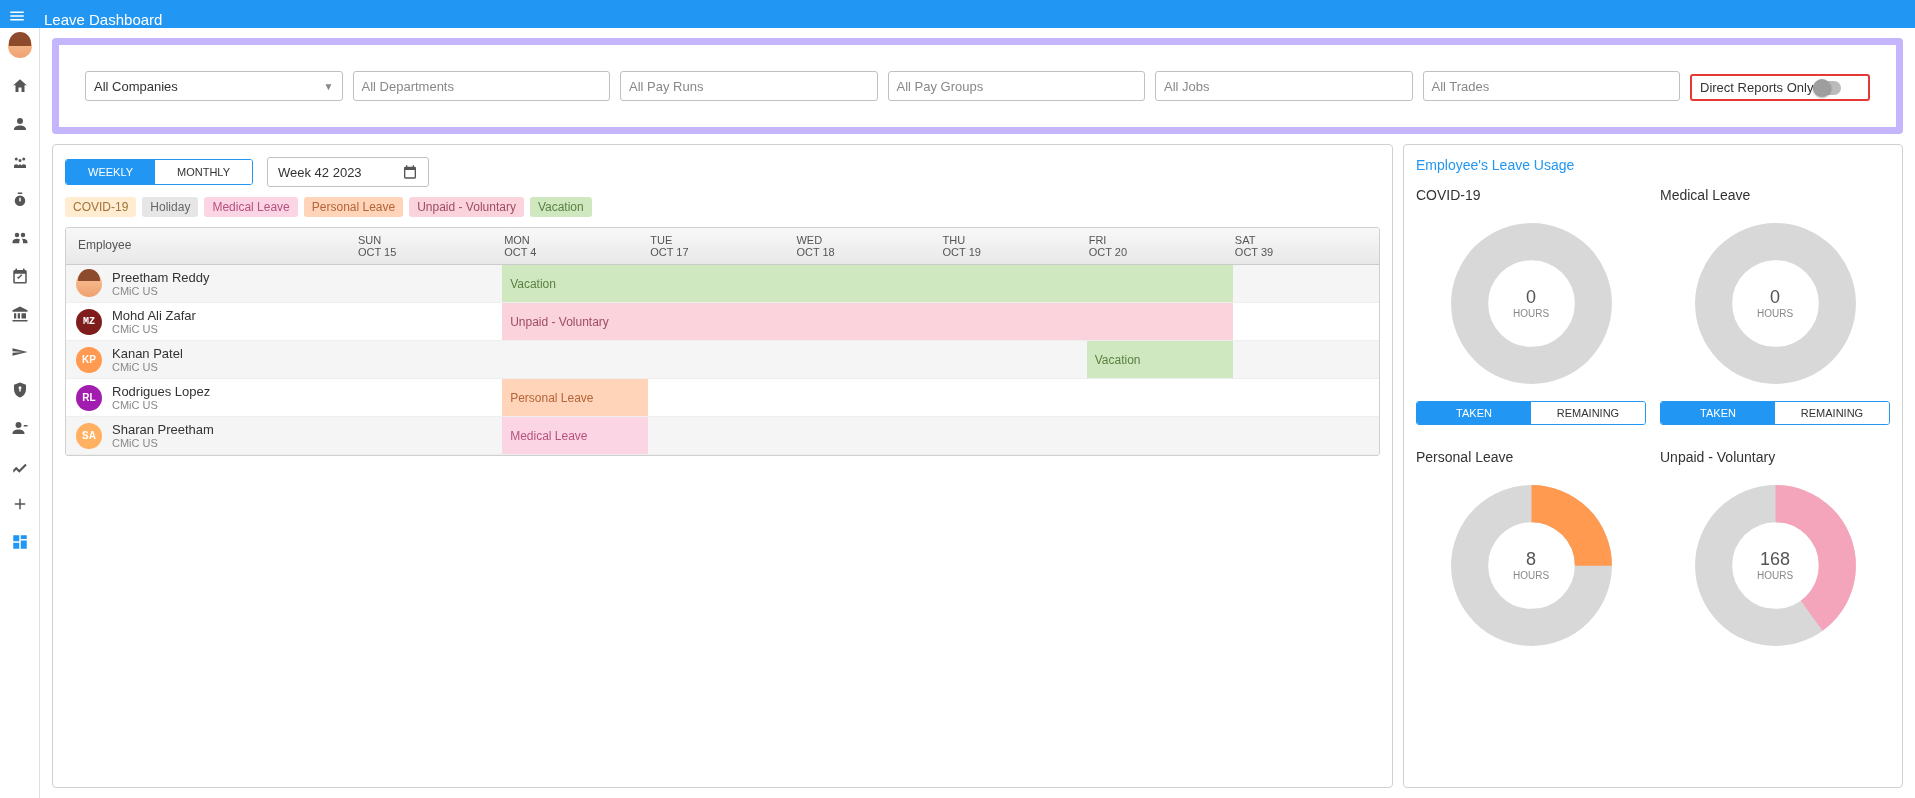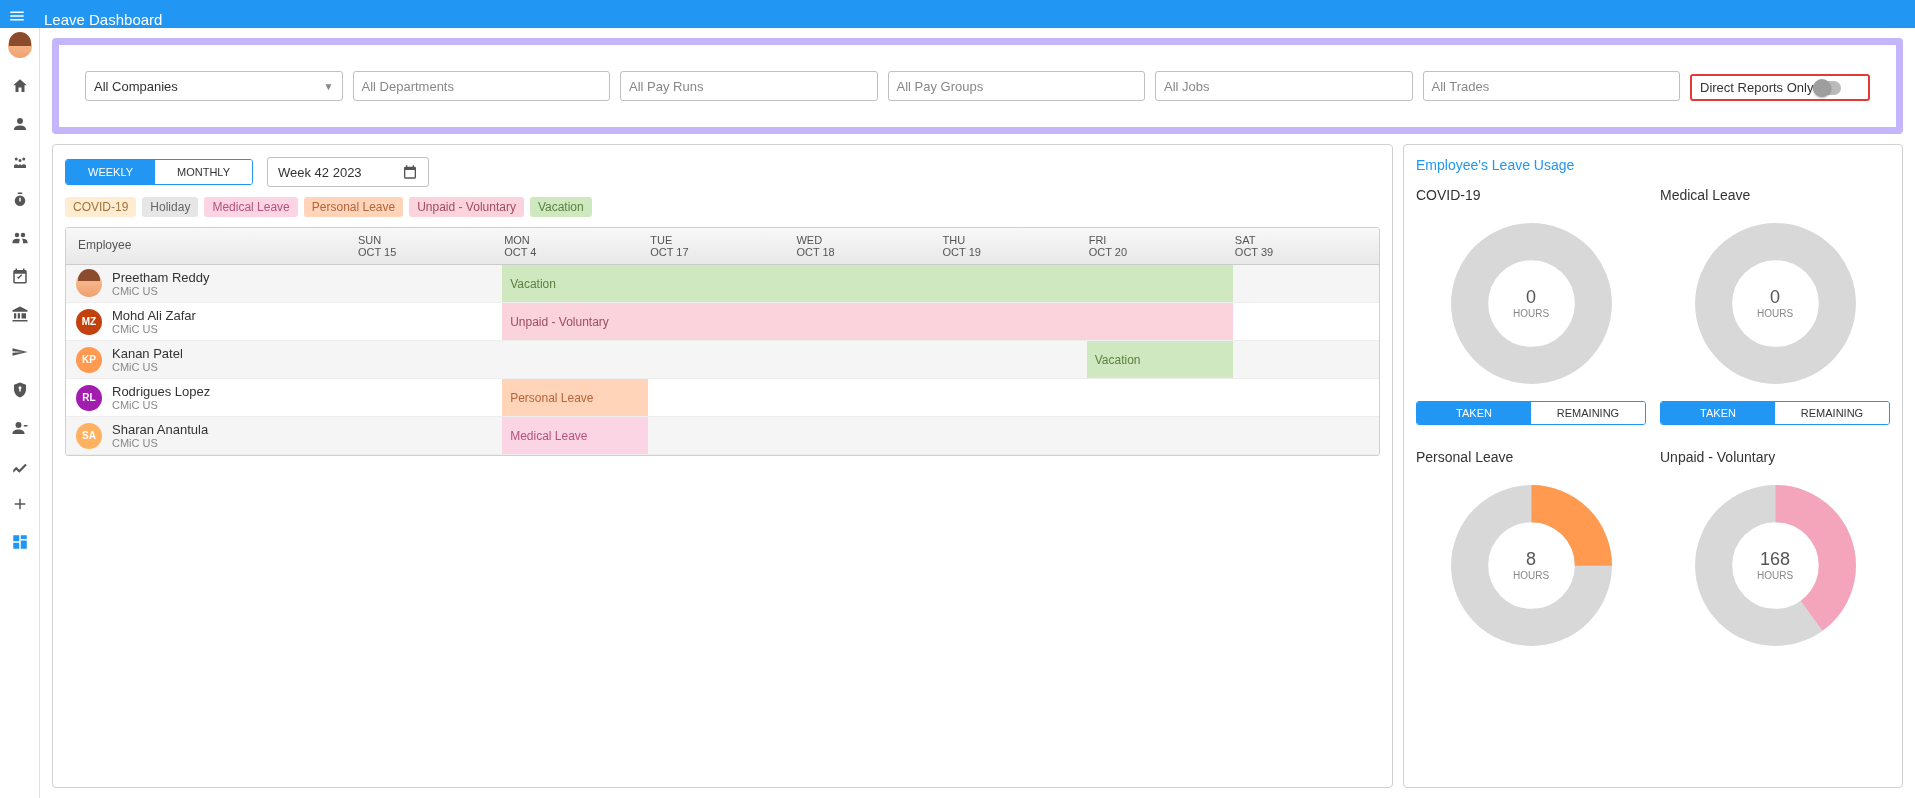--- a/index.html
+++ b/index.html
@@ -55,21 +55,21 @@
 .grid-header .col-day { flex: 1; padding: 6px 0 6px 2px; font-size: 11px; color: #555; }
 .grid-header .col-day .dn { display: block; }
 .grid-header .col-day .dt { display: block; }
 
 .grid-row { display: flex; height: 38px; border-bottom: 1px solid #eee; }
 .grid-row:nth-child(odd) { background: #f5f5f5; }
 .grid-row .emp-cell { width: 290px; display: flex; align-items: center; padding-left: 10px; gap: 10px; }
 .emp-cell .av { width: 26px; height: 26px; border-radius: 50%; display: flex; align-items: center; justify-content: center; color: #fff; font-size: 10px; font-weight: bold; }
 .av.pr { background: linear-gradient(#f9c49a, #f0a070); position: relative; }
 .av.pr::before { content: ''; position: absolute; top: -2px; left: 2px; width: 22px; height: 12px; background: #8d4b2e; border-radius: 12px 12px 0 0; }
-.av.mz { background: #c2410c; }
+.av.mz { background: #7f1d1d; font-family: Liberation Mono, monospace; }
 .av.kp { background: #ff9a50; }
 .av.rl { background: #a21caf; }
 .av.sa { background: #ffb060; }
 .emp-cell .info .nm { font-size: 13px; color: #333; }
 .emp-cell .info .co { font-size: 11px; color: #888; }
 .grid-row .days { flex: 1; display: flex; position: relative; }
 .grid-row .days .day-slot { flex: 1; }
 .leave-bar { position: absolute; top: 0; height: 100%; display: flex; align-items: center; padding-left: 8px; font-size: 12px; }
 .leave-bar.vacation { background: #d0e8c0; color: #5a8040; }
 .leave-bar.unpaid { background: #fad3dd; color: #a04d64; }
@@ -331,21 +331,21 @@
                   <div class="day-slot"></div>
                   <div class="day-slot"></div>
                   <div class="day-slot"></div>
                   <div class="leave-bar personal" style="left: 14.2857%; width: 14.2857%;">Personal Leave</div>
                 </div>
               </div>
               <div class="grid-row">
                 <div class="emp-cell">
                   <div class="av sa">SA</div>
                   <div class="info">
-                    <div class="nm">Sharan Anantula</div>
+                    <div class="nm">Sharan Preetham</div>
                     <div class="co">CMiC US</div>
                   </div>
                 </div>
                 <div class="days">
                   <div class="day-slot"></div>
                   <div class="day-slot"></div>
                   <div class="day-slot"></div>
                   <div class="day-slot"></div>
                   <div class="day-slot"></div>
                   <div class="day-slot"></div>

